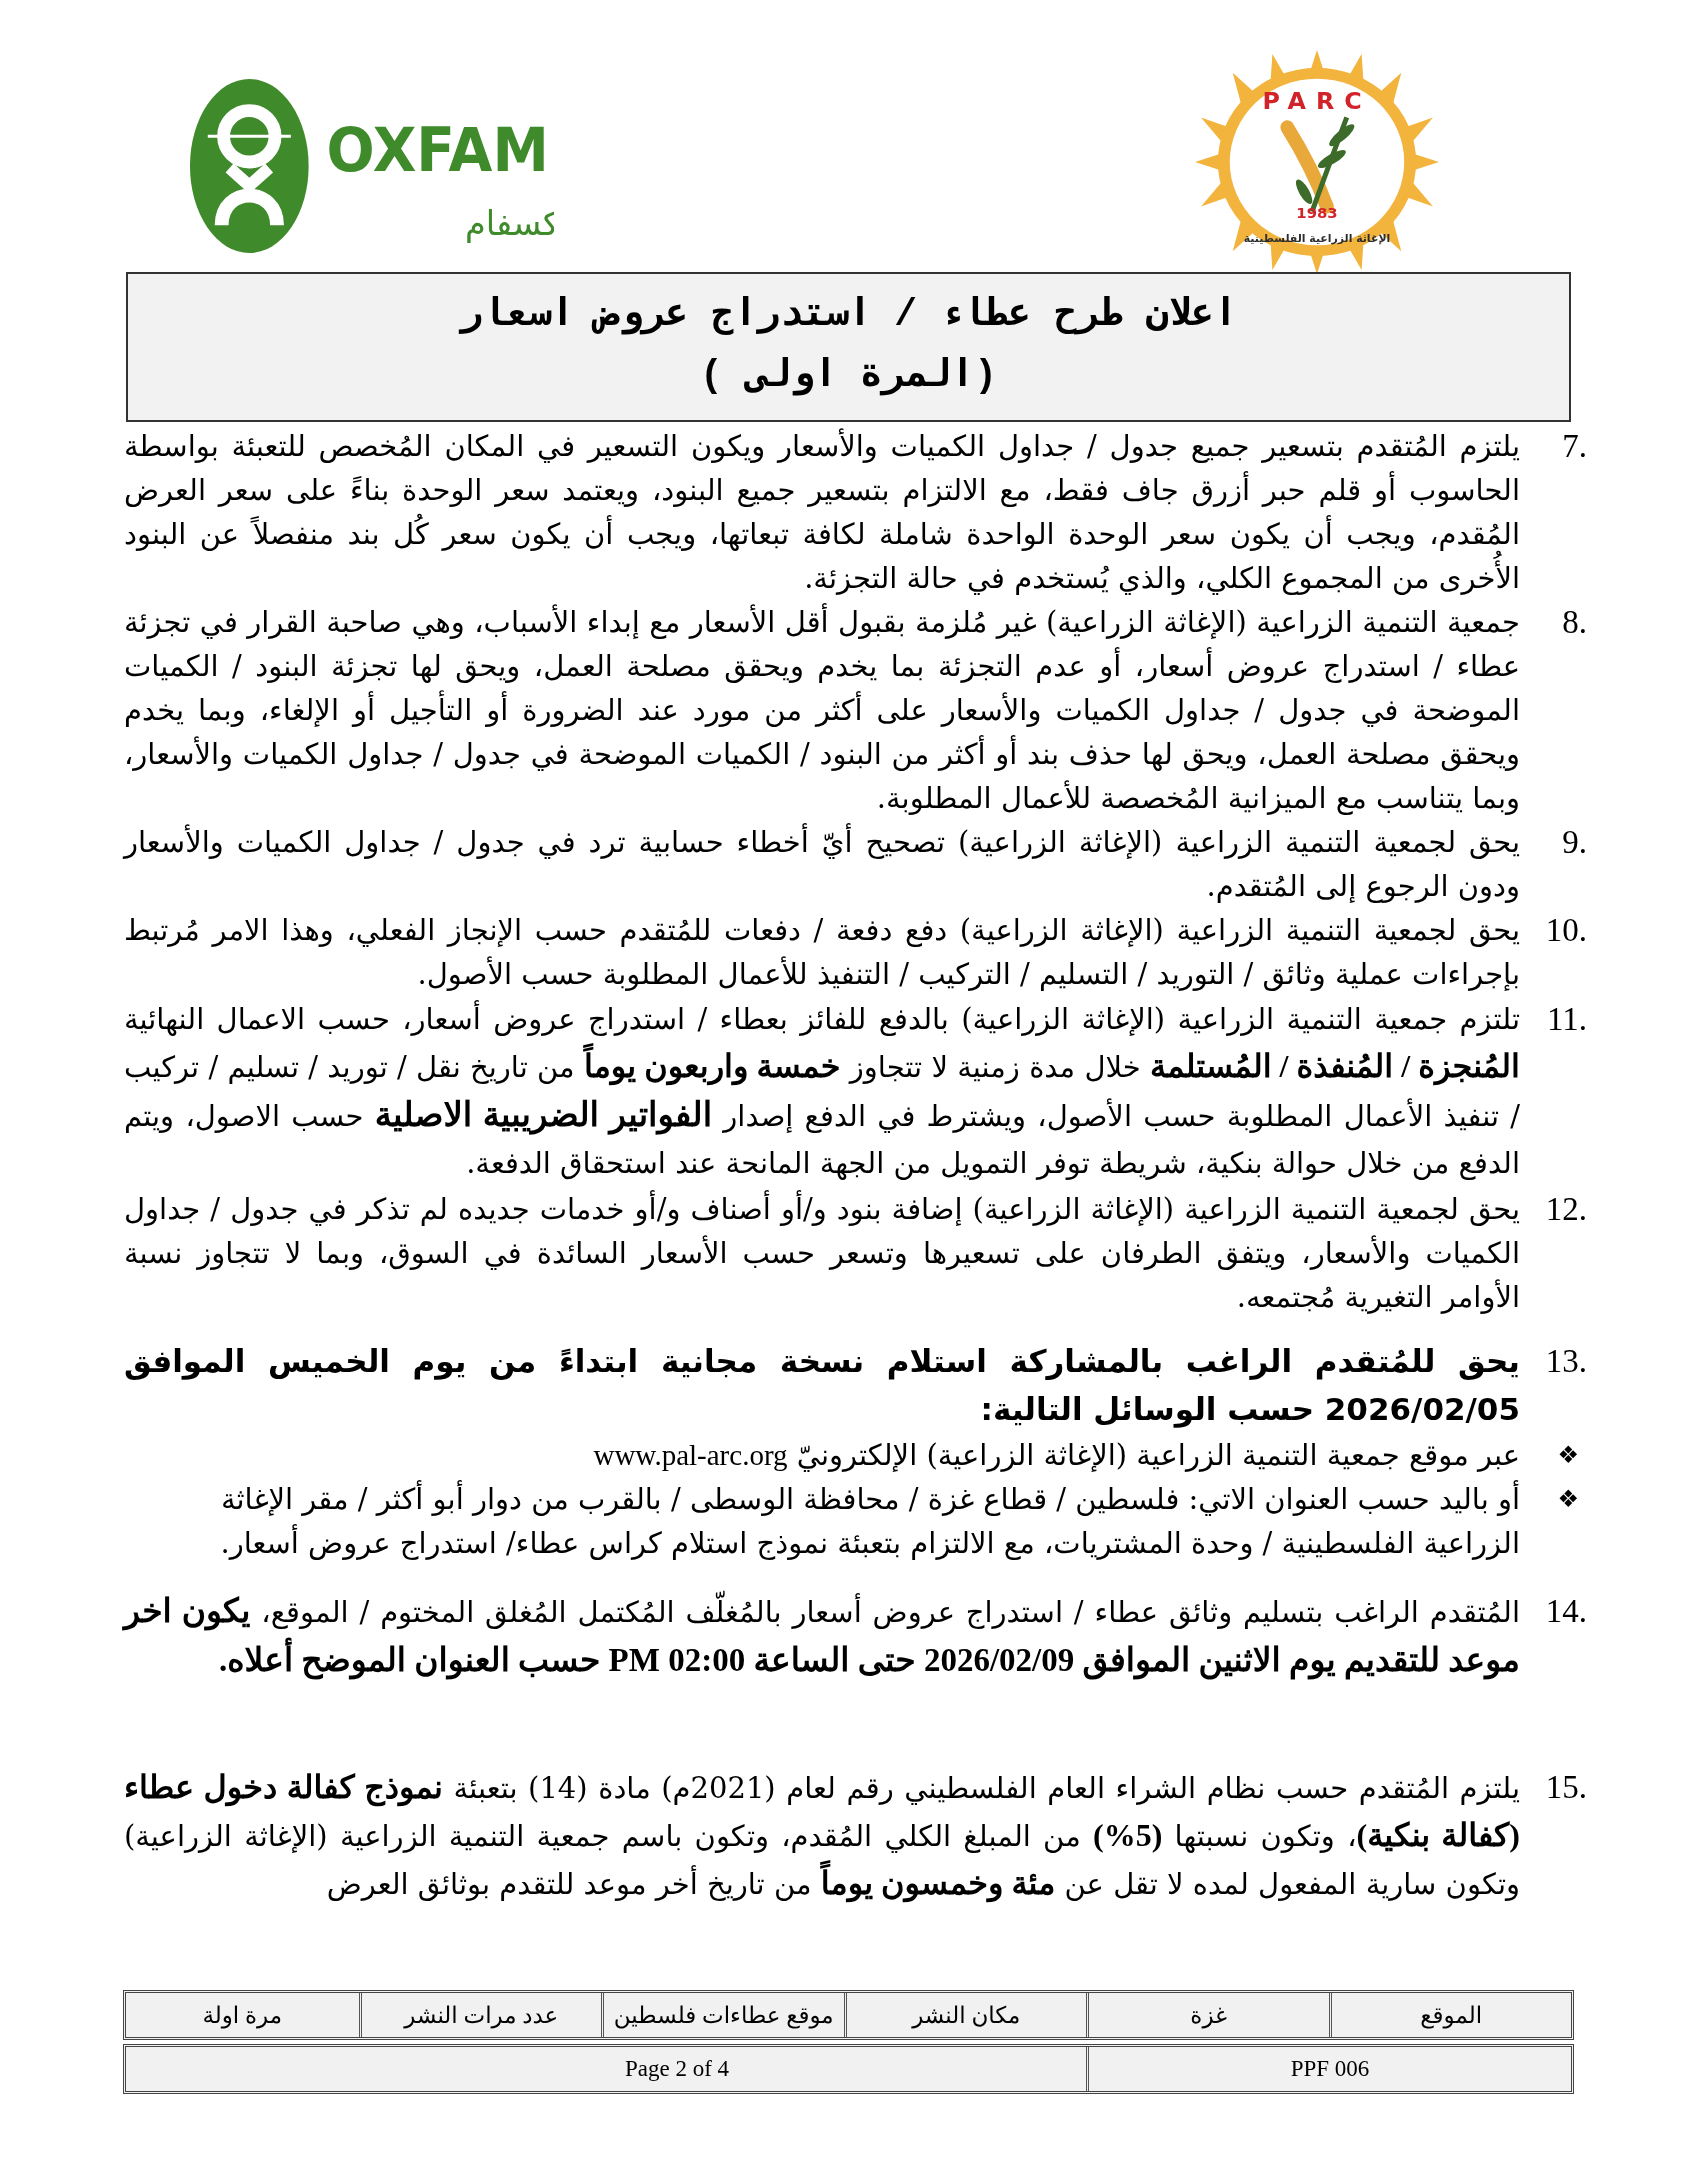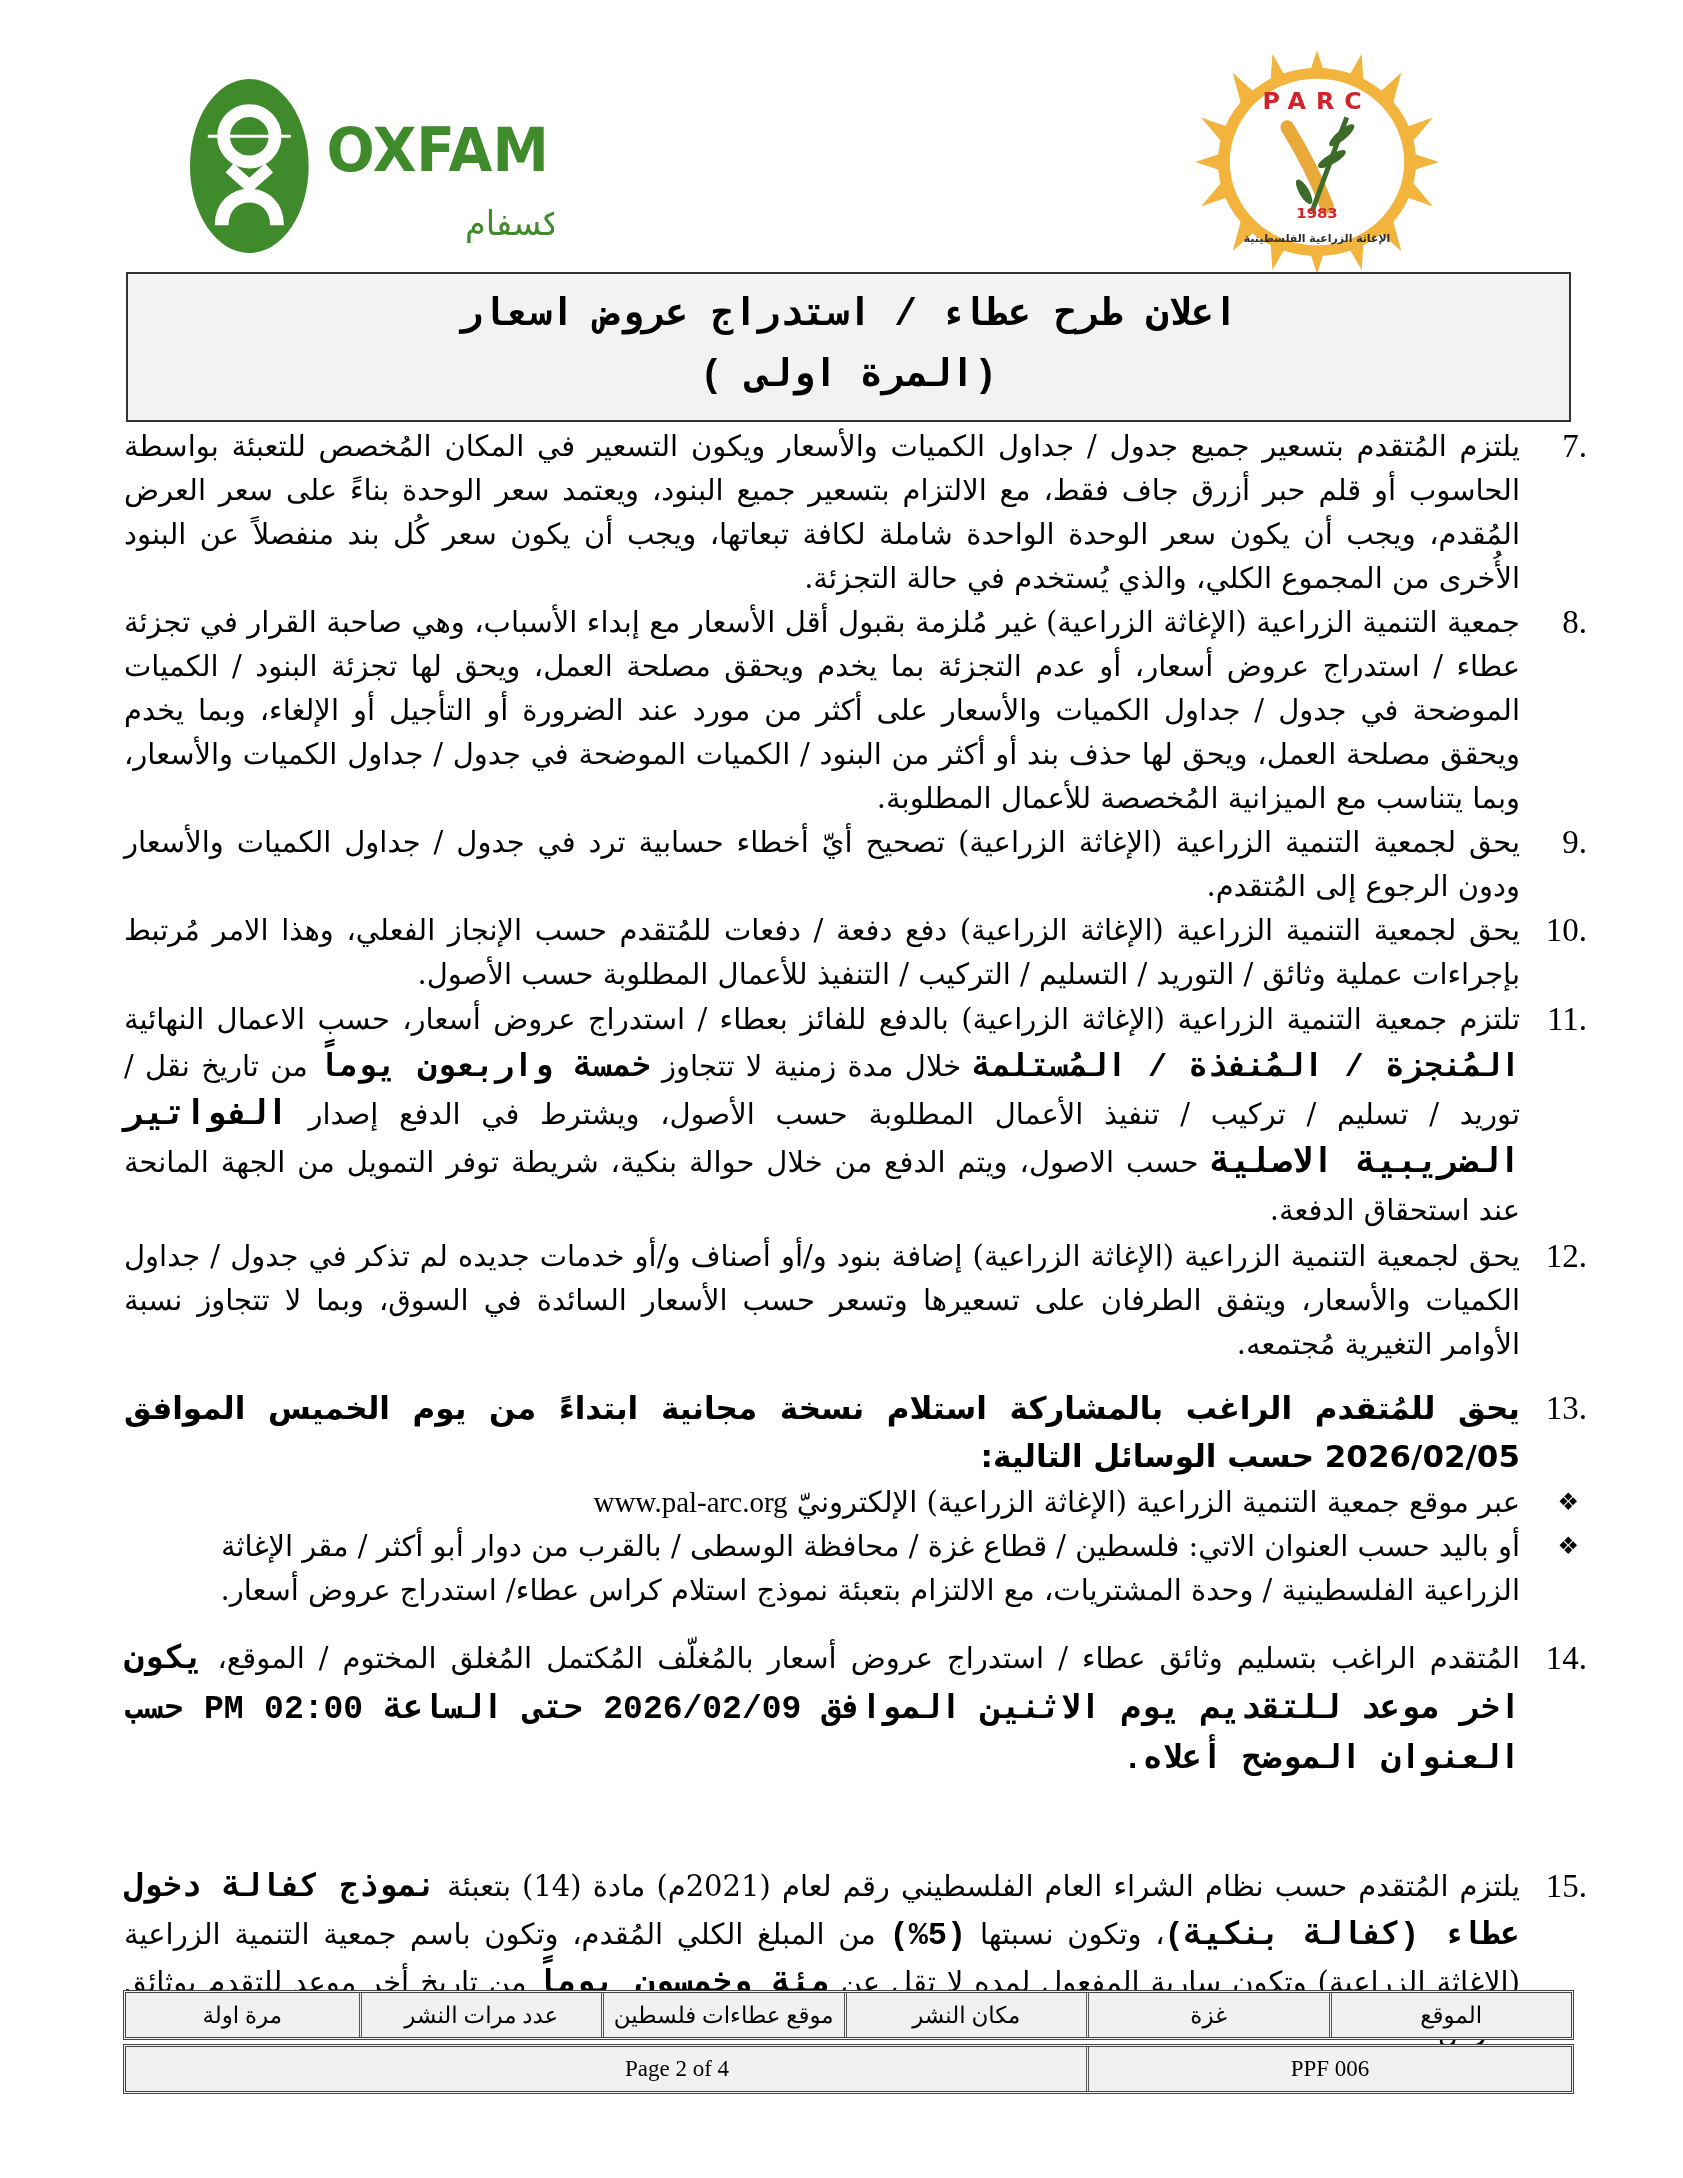--- a/index.html
+++ b/index.html
@@ -5,21 +5,21 @@
   html, body { margin: 0; padding: 0; background: #ffffff; }
   body { width: 1683px; height: 2178px; position: relative; overflow: hidden; font-family: "Liberation Sans", "DejaVu Sans", sans-serif; color: #000; }
   .logo-oxfam { position: absolute; left: 178px; top: 77px; width: 376px; height: 178px; }
   .logo-parc { position: absolute; left: 1193px; top: 48px; width: 248px; height: 228px; }
   .title-box { position: absolute; left: 126px; top: 272px; width: 1445px; height: 150px; border: 2px solid #333; background: #f2f2f2; box-sizing: border-box; text-align: center; direction: rtl; }
   .title-line { font-family: Liberation Mono, monospace; font-weight: bold; font-size: 38px; line-height: 61px; letter-spacing: -1px; }
   .title-line.first { margin-top: 10px; }
   .content { position: absolute; left: 124px; top: 424px; width: 1455px; direction: rtl; font-family: "DejaVu Serif", "Liberation Serif", serif; font-size: 29px; line-height: 44px; }
   .item { position: relative; padding-right: 59px; text-align: justify; text-align-last: right; }
   .num { position: absolute; right: -8px; top: 0; direction: ltr; font-family: "Liberation Serif", serif; font-size: 33px; }
-  .big { font-family: Liberation Mono, monospace; font-weight: bold; font-size: 32px; }
+  .big { font-family: Liberation Serif, serif; font-weight: bold; font-size: 32px; }
   .item.bold-item { font-family: "DejaVu Sans", sans-serif; font-weight: bold; font-size: 31px; line-height: 48px; }
   .bullets { list-style: none; margin: 0; padding: 0; }
   .bullet { position: relative; padding-right: 59px; }
   .bullet-icon { position: absolute; right: 0; top: 0; font-size: 24px; font-family: "DejaVu Sans", sans-serif; }
   .ltr { direction: ltr; unicode-bidi: embed; font-family: "Liberation Serif", serif; }
   .footer-table { position: absolute; left: 123px; top: 1990px; width: 1451px; border-collapse: separate; border-spacing: 0; direction: rtl; font-family: "Liberation Serif", "DejaVu Serif", serif; font-size: 23px; }
   .ft-row { display: flex; border: 3px double #444; background: #f1f1f1; height: 50px; box-sizing: border-box; }
   .ft-row + .ft-row { margin-top: 4px; }
   .ft-cell { display: flex; align-items: center; justify-content: center; border-left: 3px double #555; box-sizing: border-box; }
   .ft-cell:last-child { border-left: none; }

